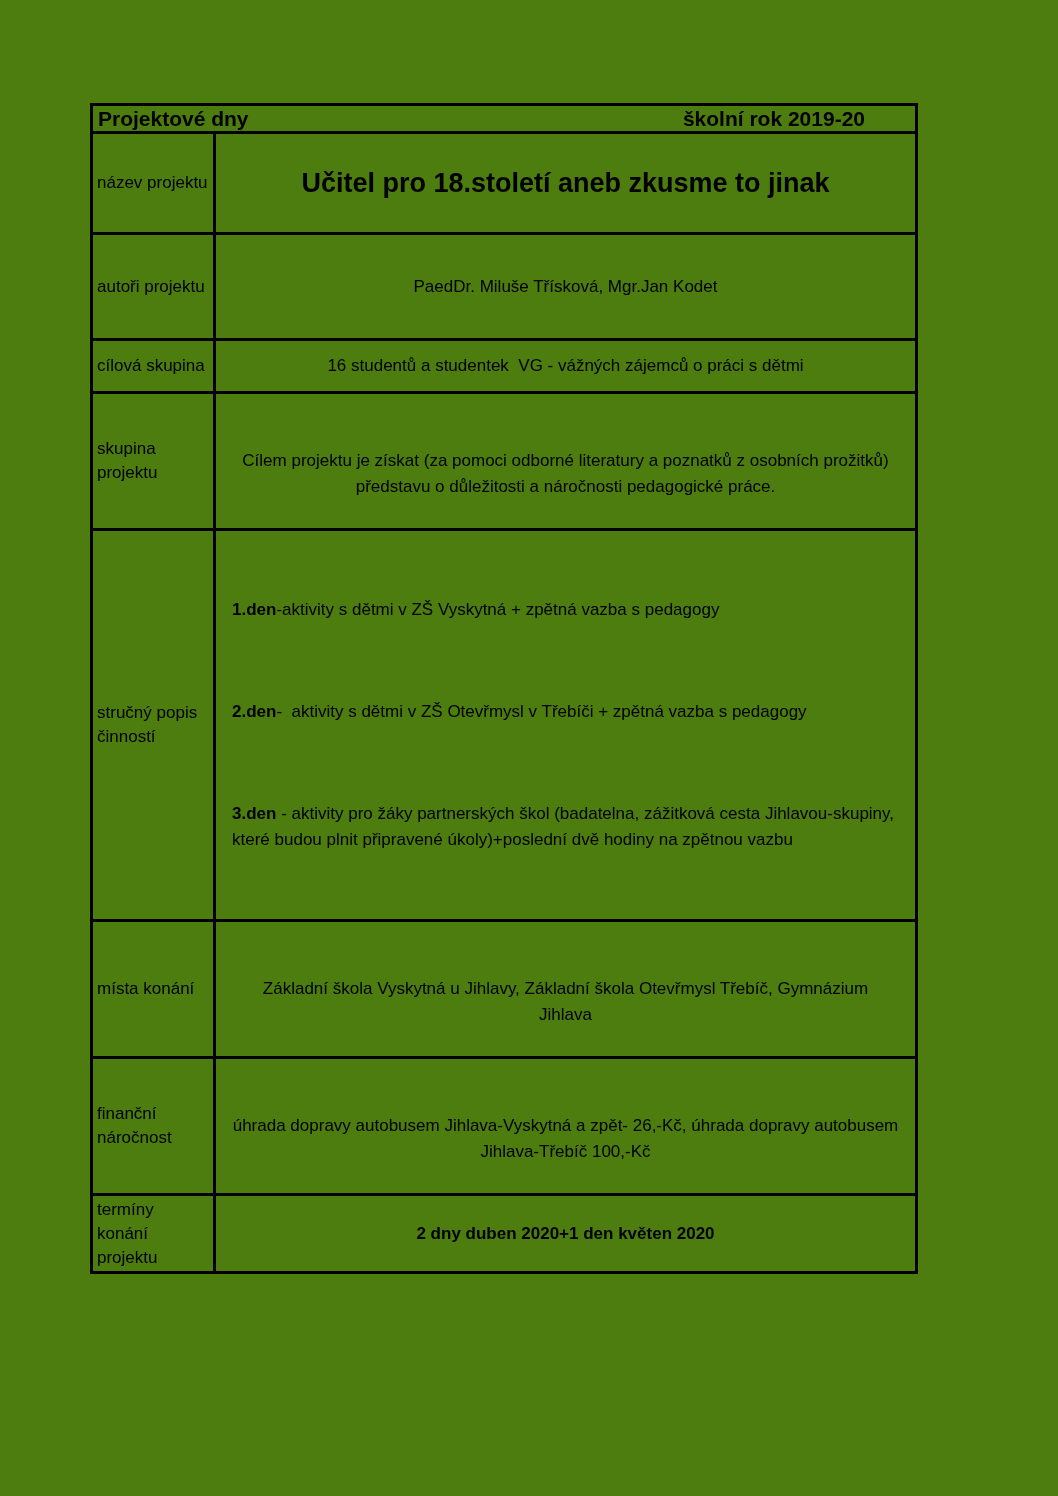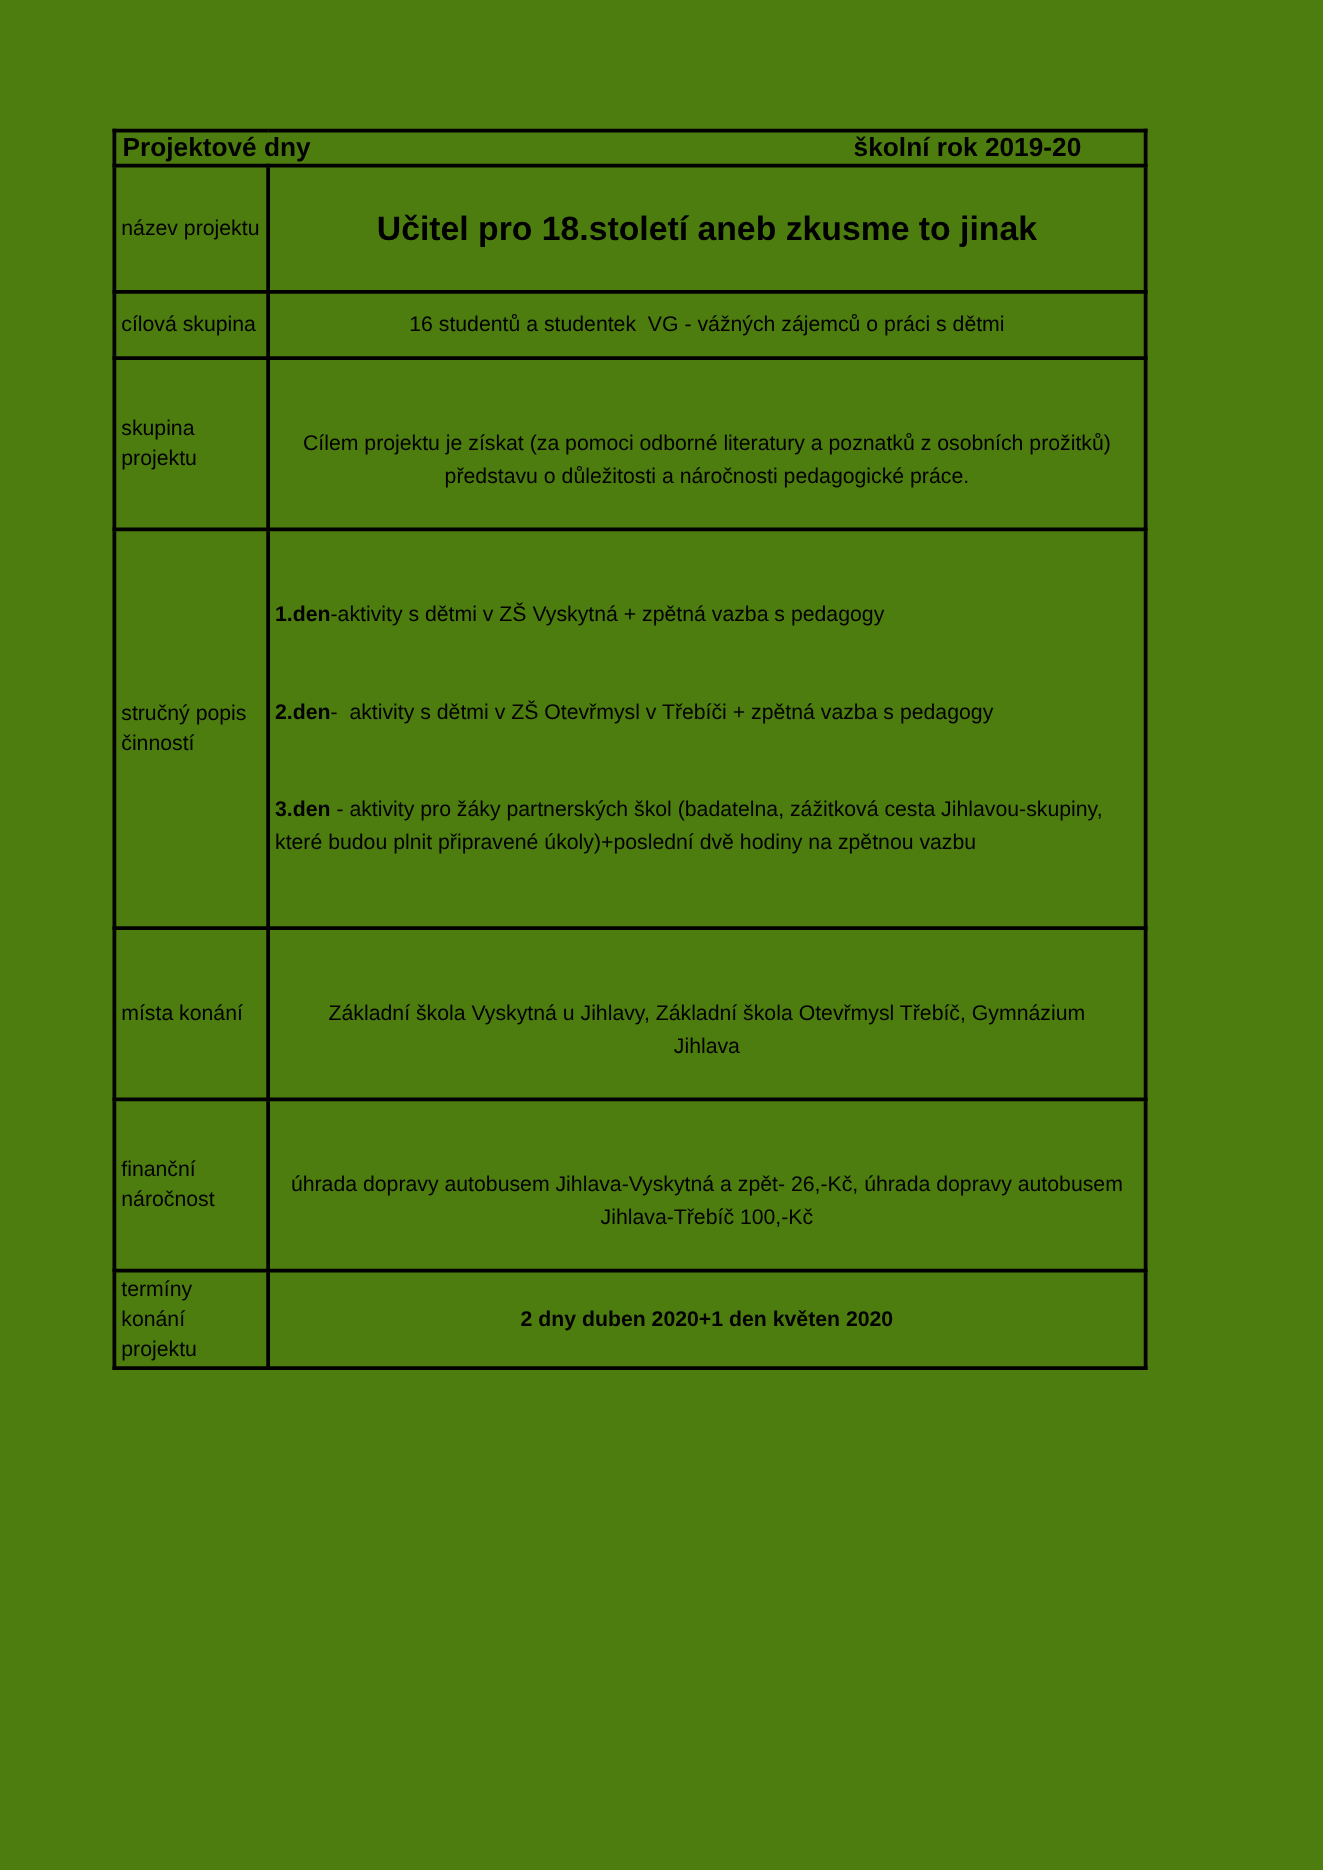--- a/index.html
+++ b/index.html
@@ -63,21 +63,21 @@
     font-size: 27px;
     font-weight: bold;
     line-height: 1.2;
     white-space: normal;
   }
   td.popis-cell {
     text-align: left;
     padding: 4px 6px 4px 5px;
   }
   td.popis-cell p {
-    margin: 0;
+    margin: 12px;
     font-size: 17px;
     line-height: 26px;
     white-space: pre-wrap;
   }
   td.popis-cell p .day { font-weight: bold; }
   .constrain-660 { display: inline-block; max-width: 660px; }
   .constrain-690 { display: inline-block; max-width: 690px; }
   td.bold-cell { font-weight: bold; }
 
   
@@ -108,20 +108,24 @@
           <span>školní rok 2019-20</span>
         </div>
       </td>
     </tr>
 
     <tr class="r-nazev">
       <td class="label">název projektu</td>
       <td class="content title-cell">Učitel pro 18.století aneb zkusme to jinak</td>
     </tr>
 
+    <tr class="r-autori">
+      <td class="label">autoři projektu</td>
+      <td class="content">PaedDr. Miluše Třísková, Mgr.Jan Kodet</td>
+    </tr>
 
     <tr class="r-cilova">
       <td class="label">cílová skupina</td>
       <td class="content">16 studentů a studentek  VG - vážných zájemců o práci s dětmi</td>
     </tr>
 
     <tr class="r-anotace">
       <td class="label">skupina projektu</td>
       <td class="content">
         <span class="constrain-690">Cílem projektu je získat (za pomoci odborné literatury a poznatků z osobních prožitků) představu o důležitosti a náročnosti pedagogické práce.</span>

